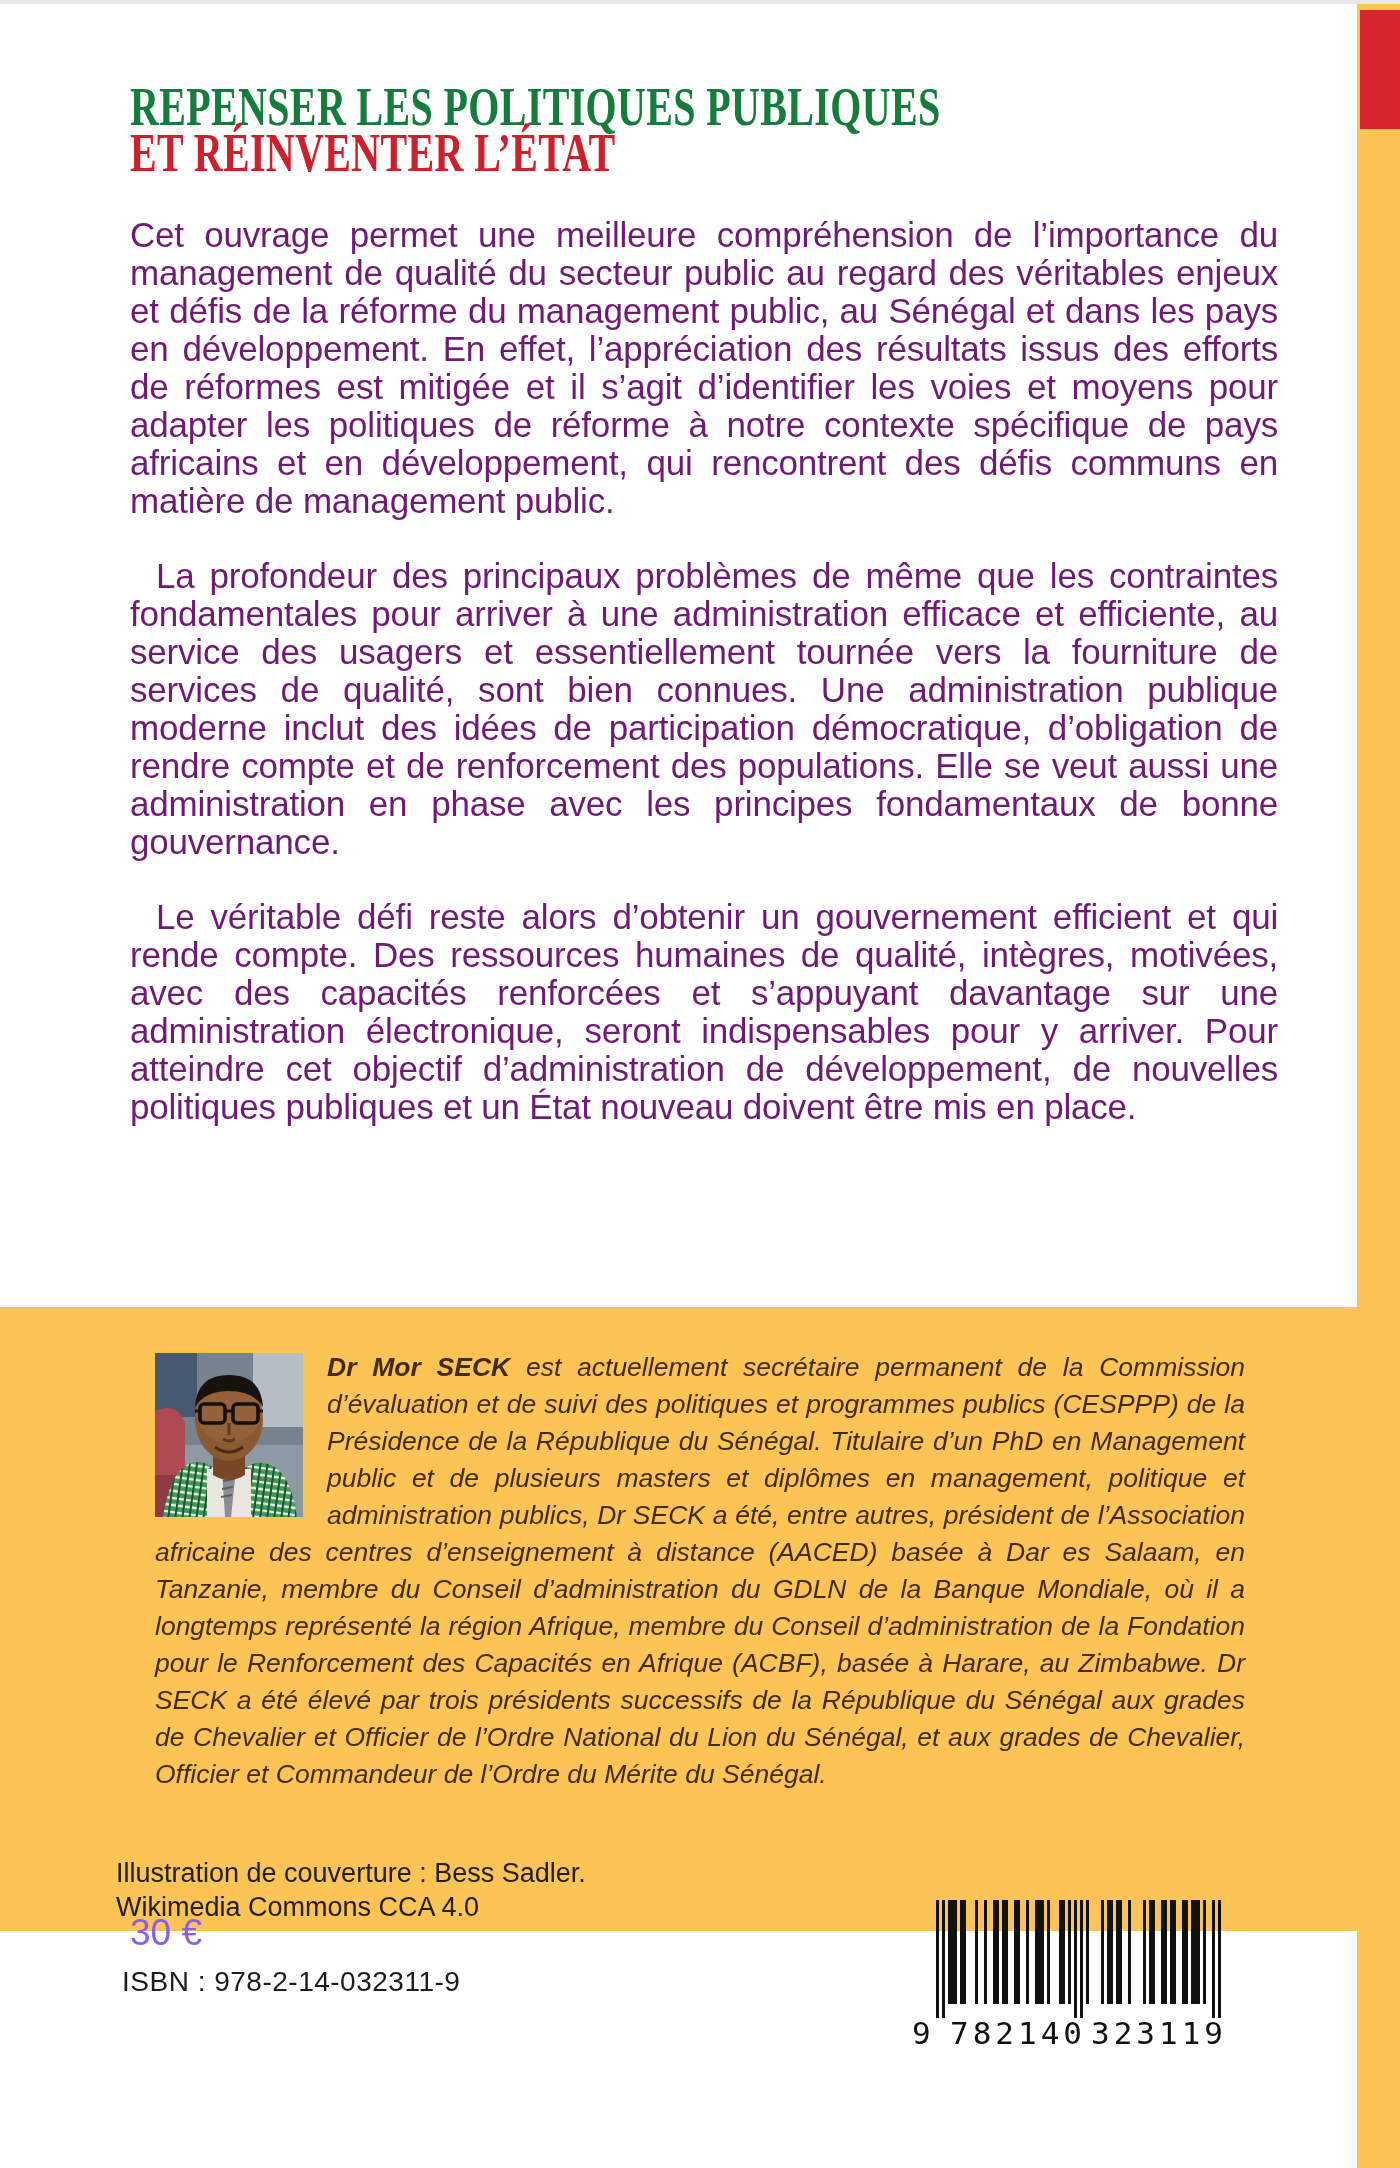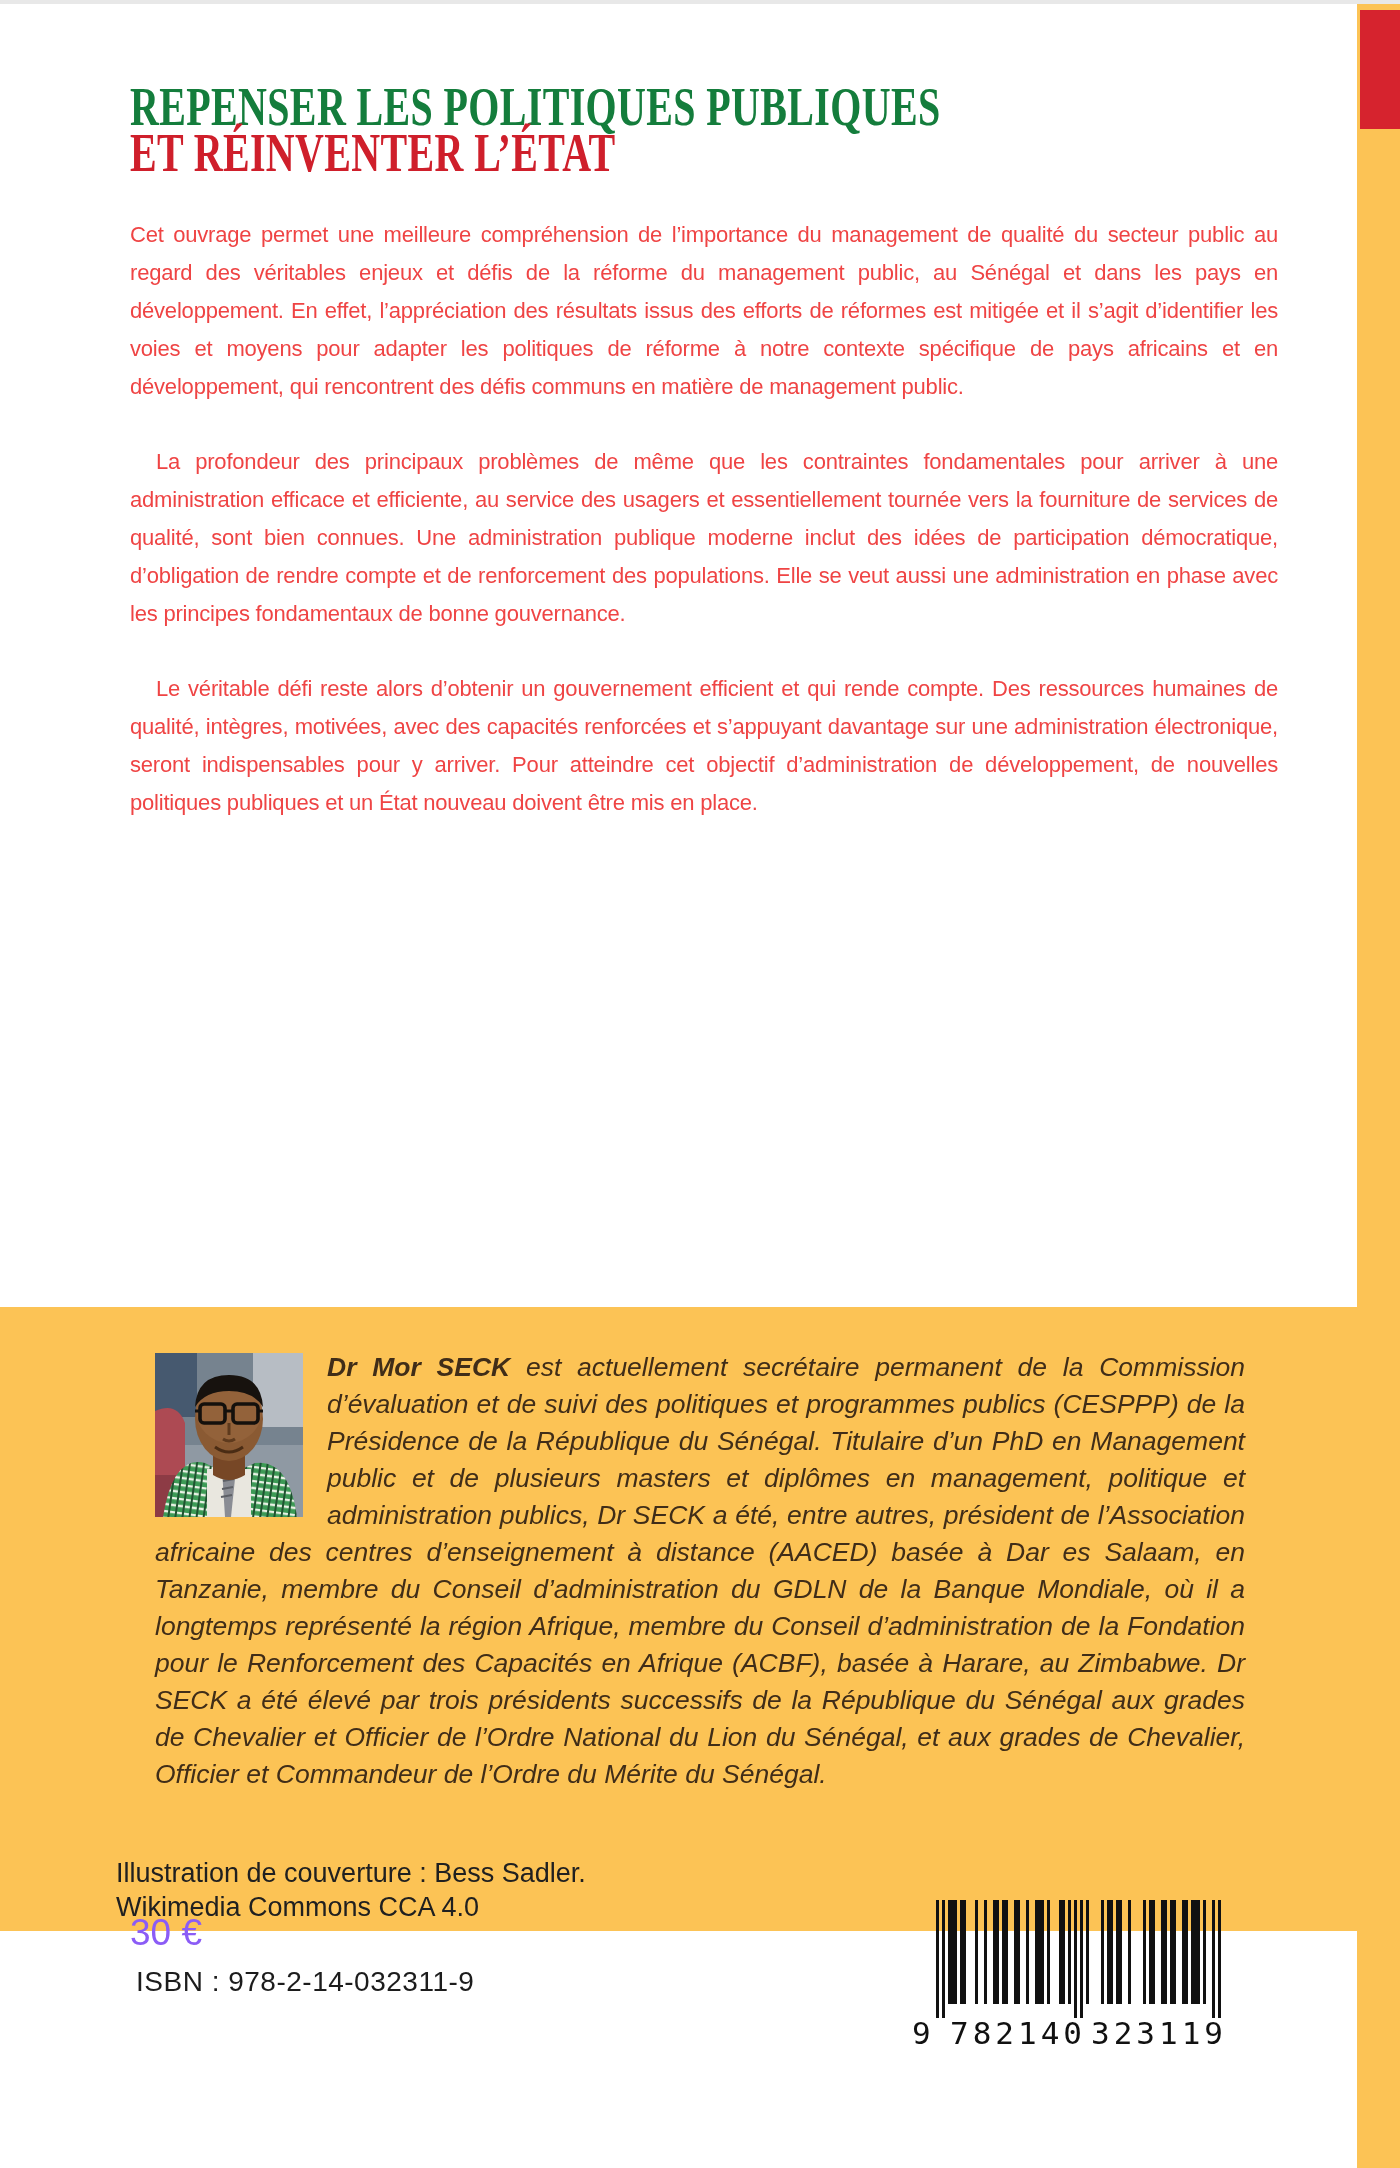--- a/index.html
+++ b/index.html
@@ -19,41 +19,41 @@
     font-weight:bold; font-size:54px; line-height:46px;
     letter-spacing:0.5px; white-space:nowrap;
     transform:scaleX(0.74); transform-origin:0 0;
   }
   .title-green{color:#147d3c;}
   .title-red{color:#cf1f2b;}
 
   
   .synopsis{position:absolute; left:130px; top:212px; width:1148px;}
   .synopsis p{
-    margin:0 0 37px 0; font-size:22px; line-height:38px;
-    text-align:justify; color:#ef4444; letter-spacing:-0.2px;
+    margin:0 0 37px 0; font-size:35px; line-height:38px;
+    text-align:justify; color:#701a75; letter-spacing:-0.2px;
   }
   .synopsis p.indent{text-indent:26px;}
 
   
   .bio-band{position:absolute; left:0; top:1303px; width:1400px; height:624px; background:#fcc355;}
   .bio-inner{
     margin:42px 155px 0 155px;
     font-style:italic; font-size:26.5px; line-height:37px;
     text-align:justify; color:#402d18;
   }
   .bio-lead{font-weight:bold;}
   .portrait{
     float:left; width:148px; height:164px; margin:4px 24px 6px 0;
     display:block;
   }
 
   
   .credit{position:absolute; left:116px; top:1852px; font-size:27px; line-height:34px; color:#202020;}
-  .isbn{position:absolute; left:136px; top:1962px; font-size:28px; color:#1c1c1c; letter-spacing:0.5px;}
+  .isbn{position:absolute; left:122px; top:1962px; font-size:28px; color:#1c1c1c; letter-spacing:0.5px;}
   .price{position:absolute; left:130px; top:1908px; font-size:37px; color:#8b5cf6;}
 
   .barcode{position:absolute; left:912px; top:1896px;}
   .barcode text{
     font-family:"DejaVu Sans Mono","Liberation Mono",monospace;
     font-size:31px; fill:#111; letter-spacing:4px;
   }
 </style>
 </head>
 <body>

